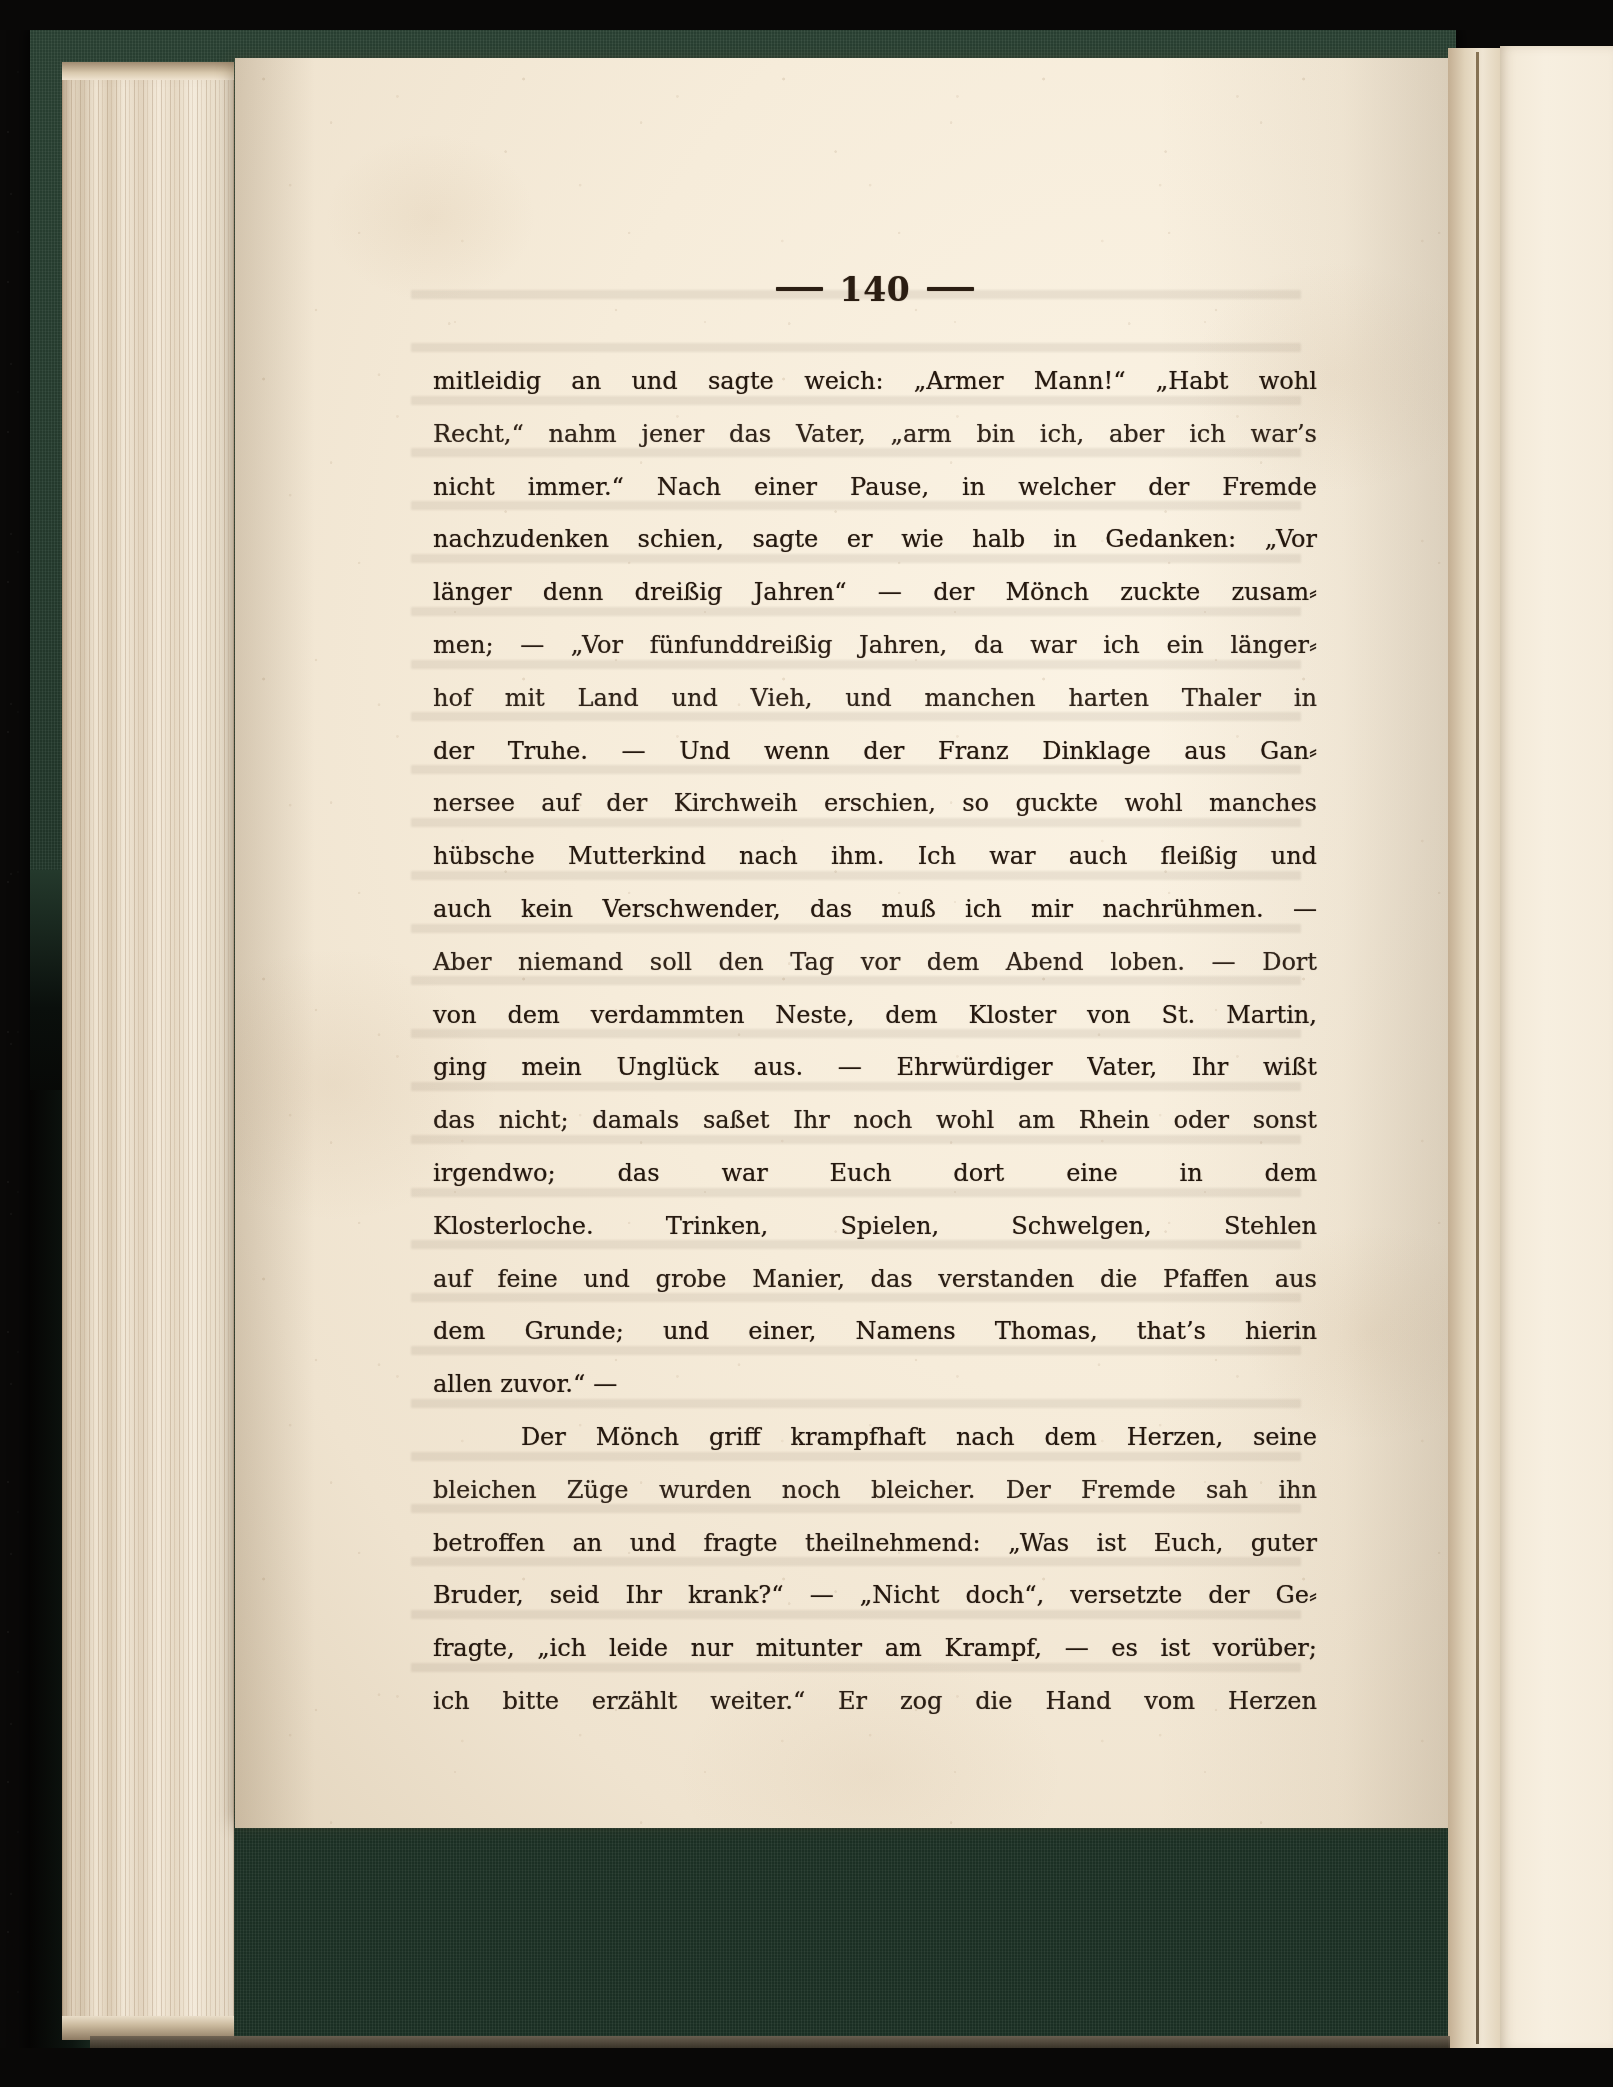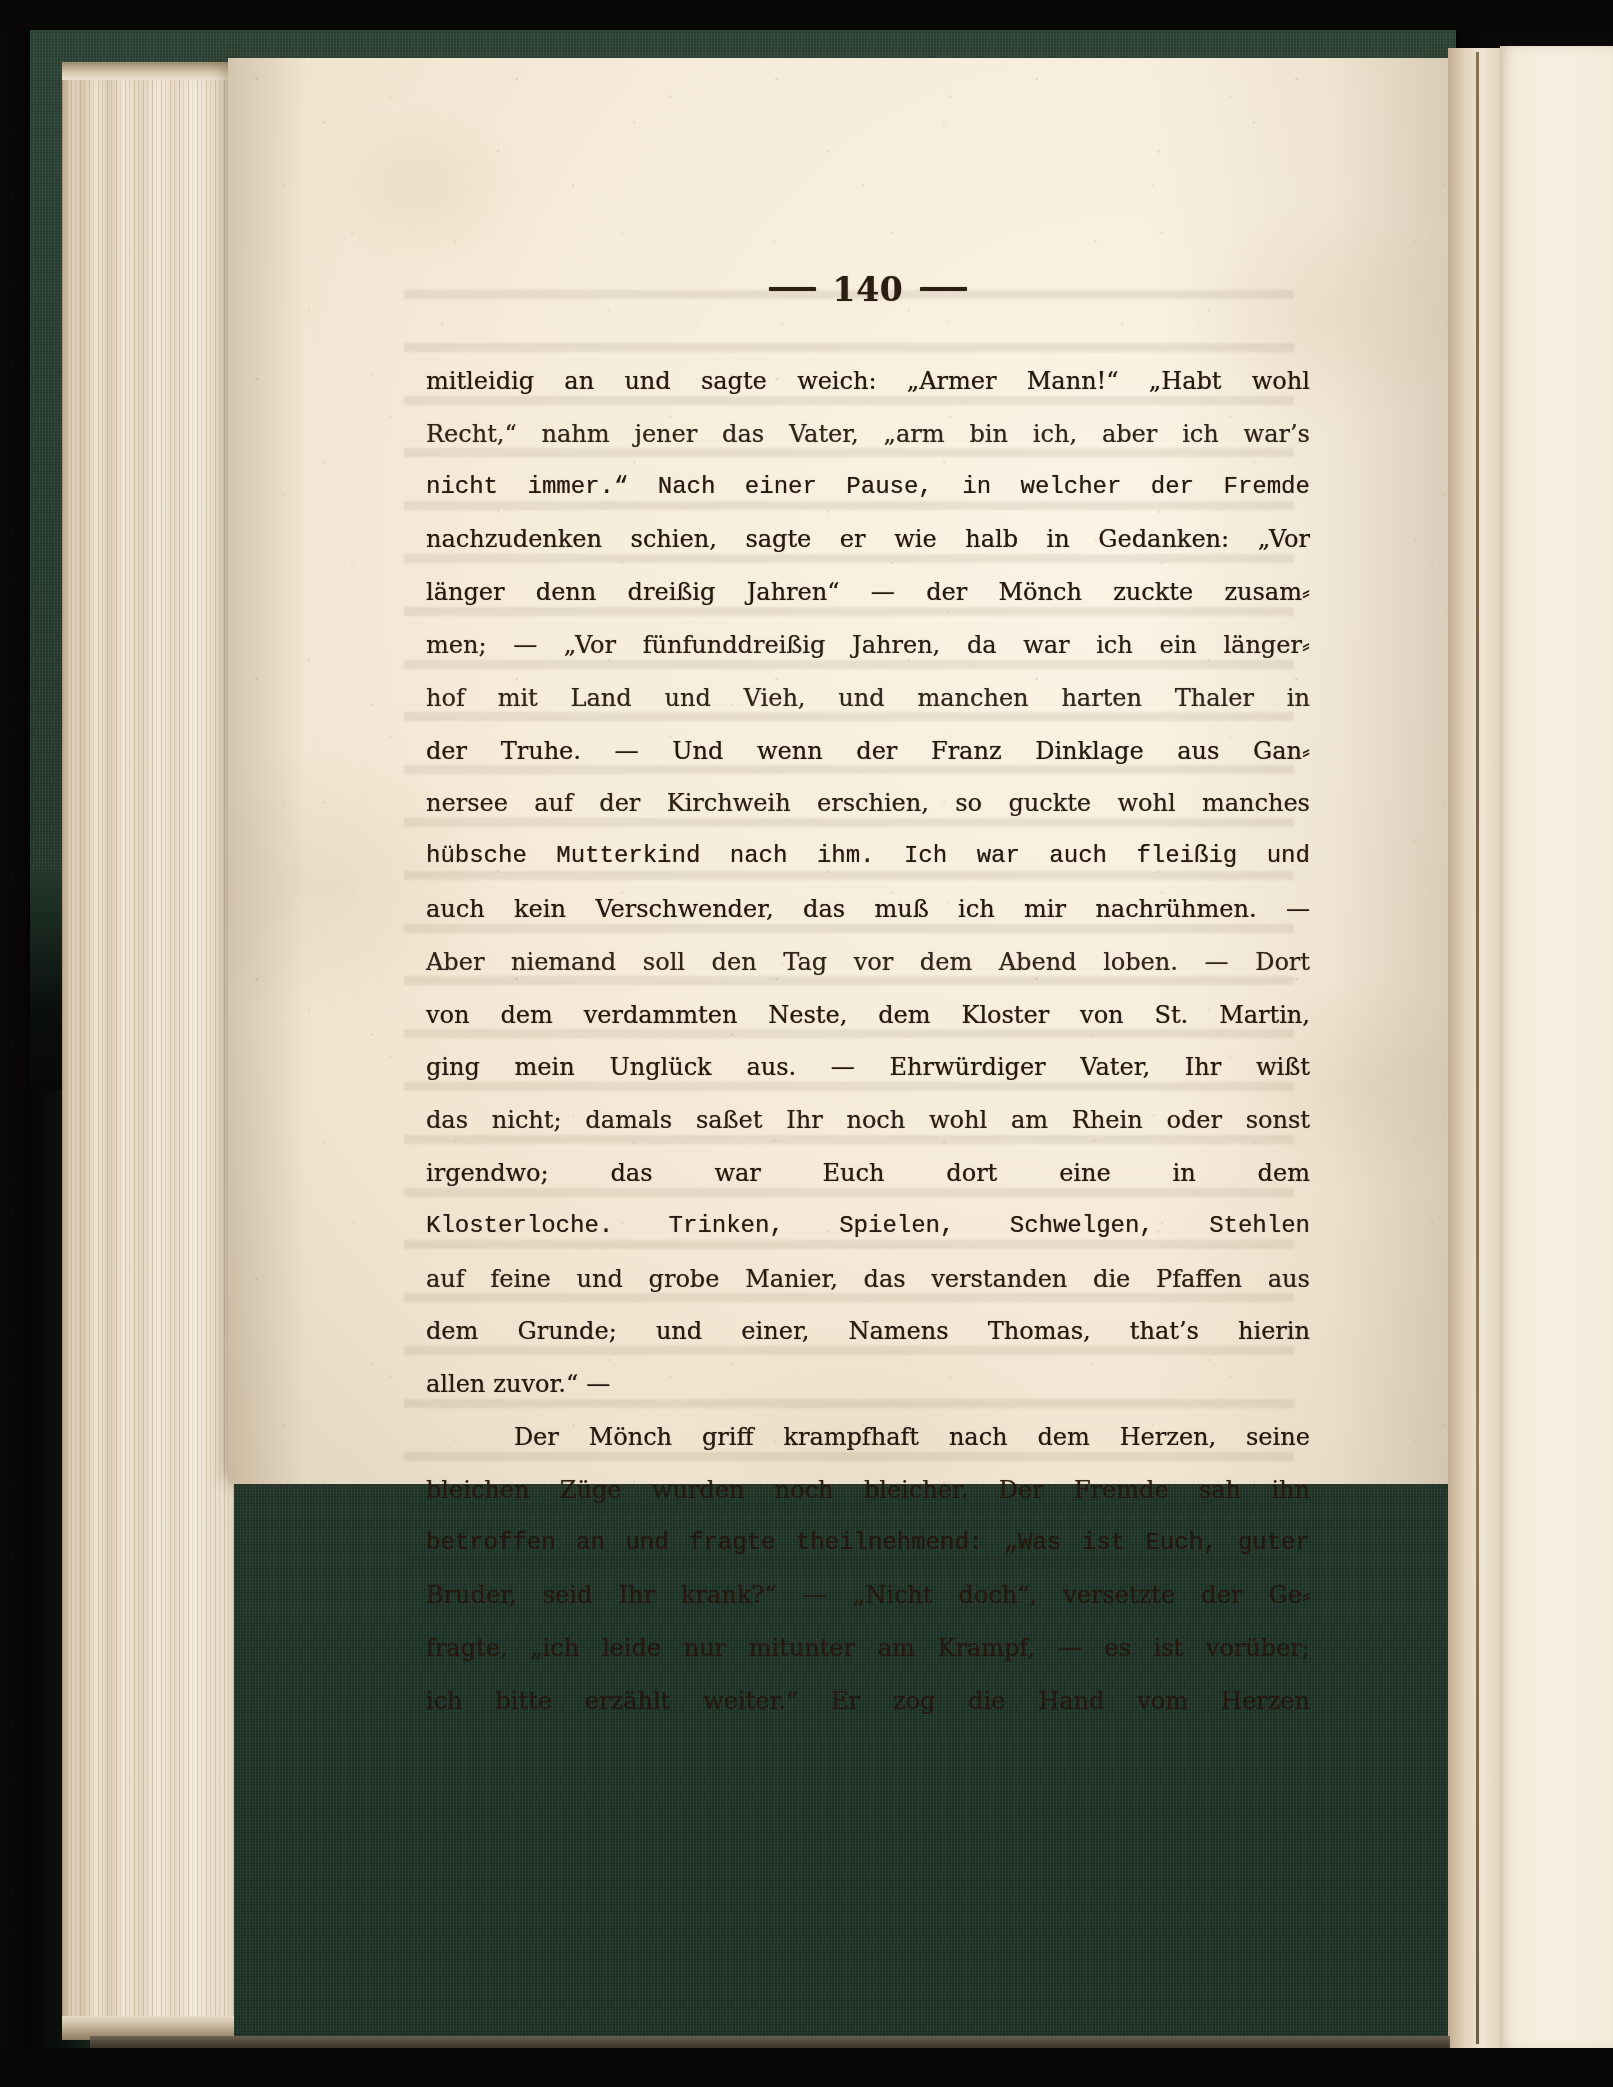--- a/index.html
+++ b/index.html
@@ -73,21 +73,21 @@
     position:absolute;left:62px;top:62px;width:172px;height:18px;
     background:linear-gradient(180deg,#9f8a70 0%,#d9c9ae 60%,#efe3d0 100%);
   }
   #fore-edge-bottom-bevel{
     position:absolute;left:62px;top:2016px;width:172px;height:24px;
     background:linear-gradient(0deg,#8d7a62 0%,#c9b89c 60%,#e9ddc8 100%);
   }
 
   
   #leaf{
-    position:absolute;left:228px;top:58px;width:1222px;height:1426px;
+    position:absolute;left:235px;top:58px;width:1222px;height:1770px;
     background:
       radial-gradient(ellipse at 72% 34%, #fbf3e4 0%, #f6ecda 45%, #efe3cf 78%, #e3d5be 100%);
     box-shadow:-6px 0 16px -4px rgba(90,70,45,.45);
   }
   #leaf-fibre{
     position:absolute;inset:0;pointer-events:none;opacity:.55;
     background-image:
       radial-gradient(circle at 11% 7%, rgba(150,116,78,.30) 0 1.1px, transparent 1.8px),
       radial-gradient(circle at 31% 19%, rgba(140,106,70,.22) 0 1px, transparent 1.6px),
       radial-gradient(circle at 58% 12%, rgba(160,124,84,.20) 0 1.1px, transparent 1.7px),
@@ -192,21 +192,21 @@
   }
   .line.last{justify-content:flex-start;gap:8px;}
   .line > span{display:inline-block;}
   .line .ind{display:inline-block;width:58px;}
   
   .w{white-space:pre;}
 
   
   .line:nth-child(3n)   {opacity:.97;}
   .line:nth-child(5n+2) {opacity:.94;}
-  .line:nth-child(7n+3) {opacity:.99;font-family:Liberation Mono, monospace;}
+  .line:nth-child(7n+3) {opacity:.99;}
 </style>
 </head>
 <body>
 
 <div id="scan">
 
   <div id="backdrop-texture"></div>
 
   <div id="cover-board">
     <div id="cover-cloth-texture"></div>

